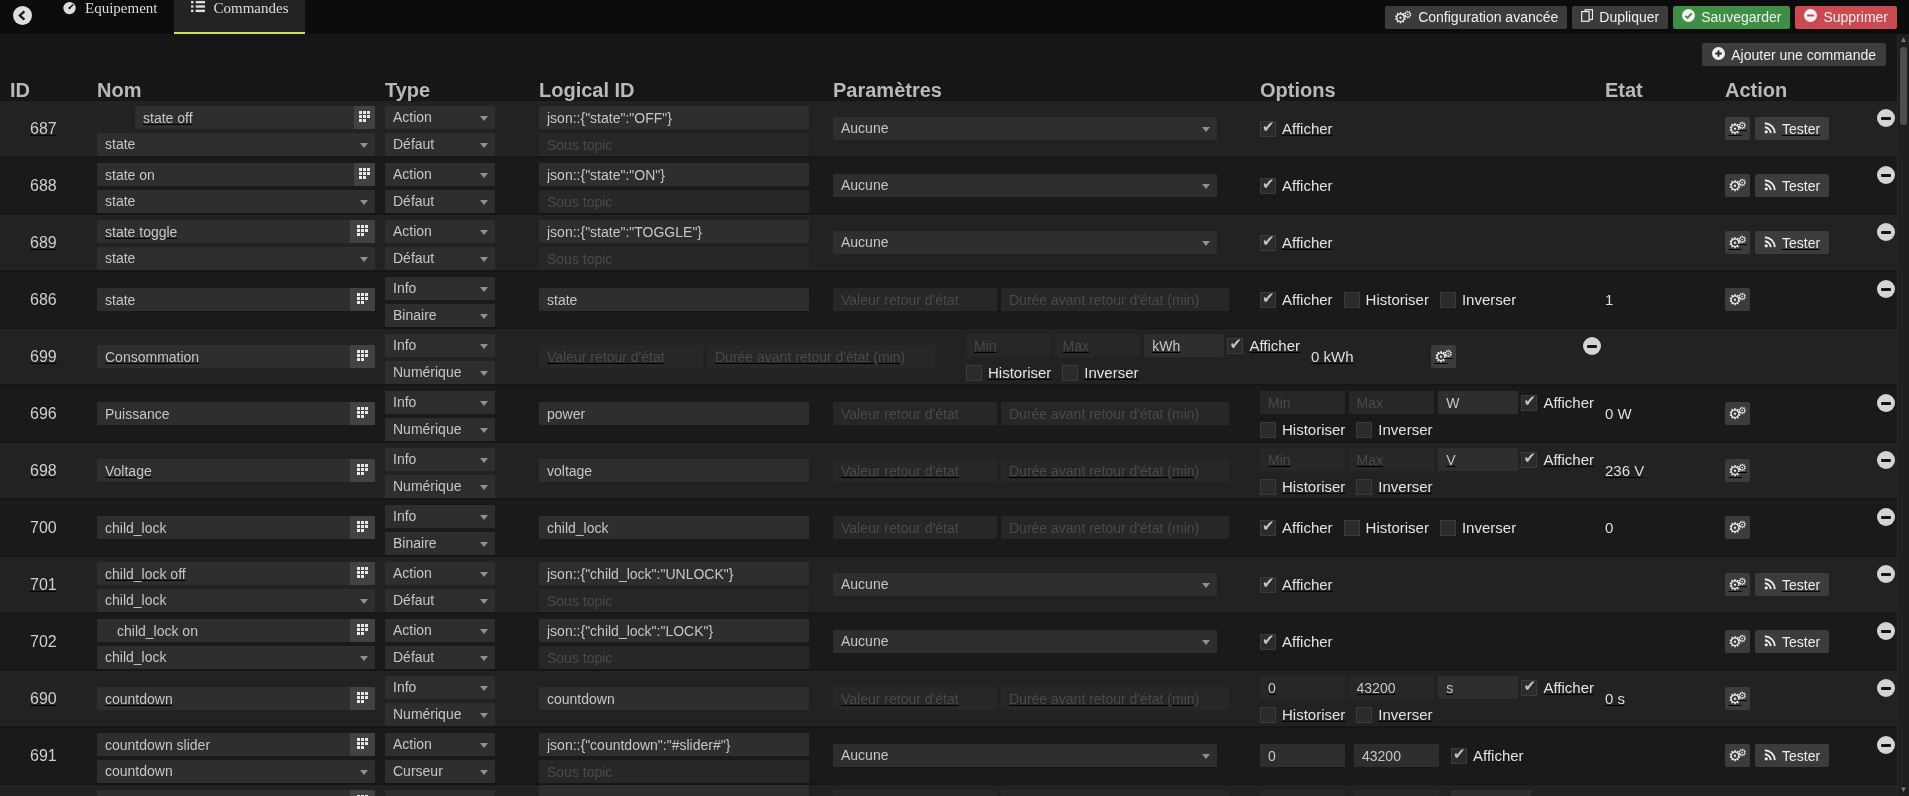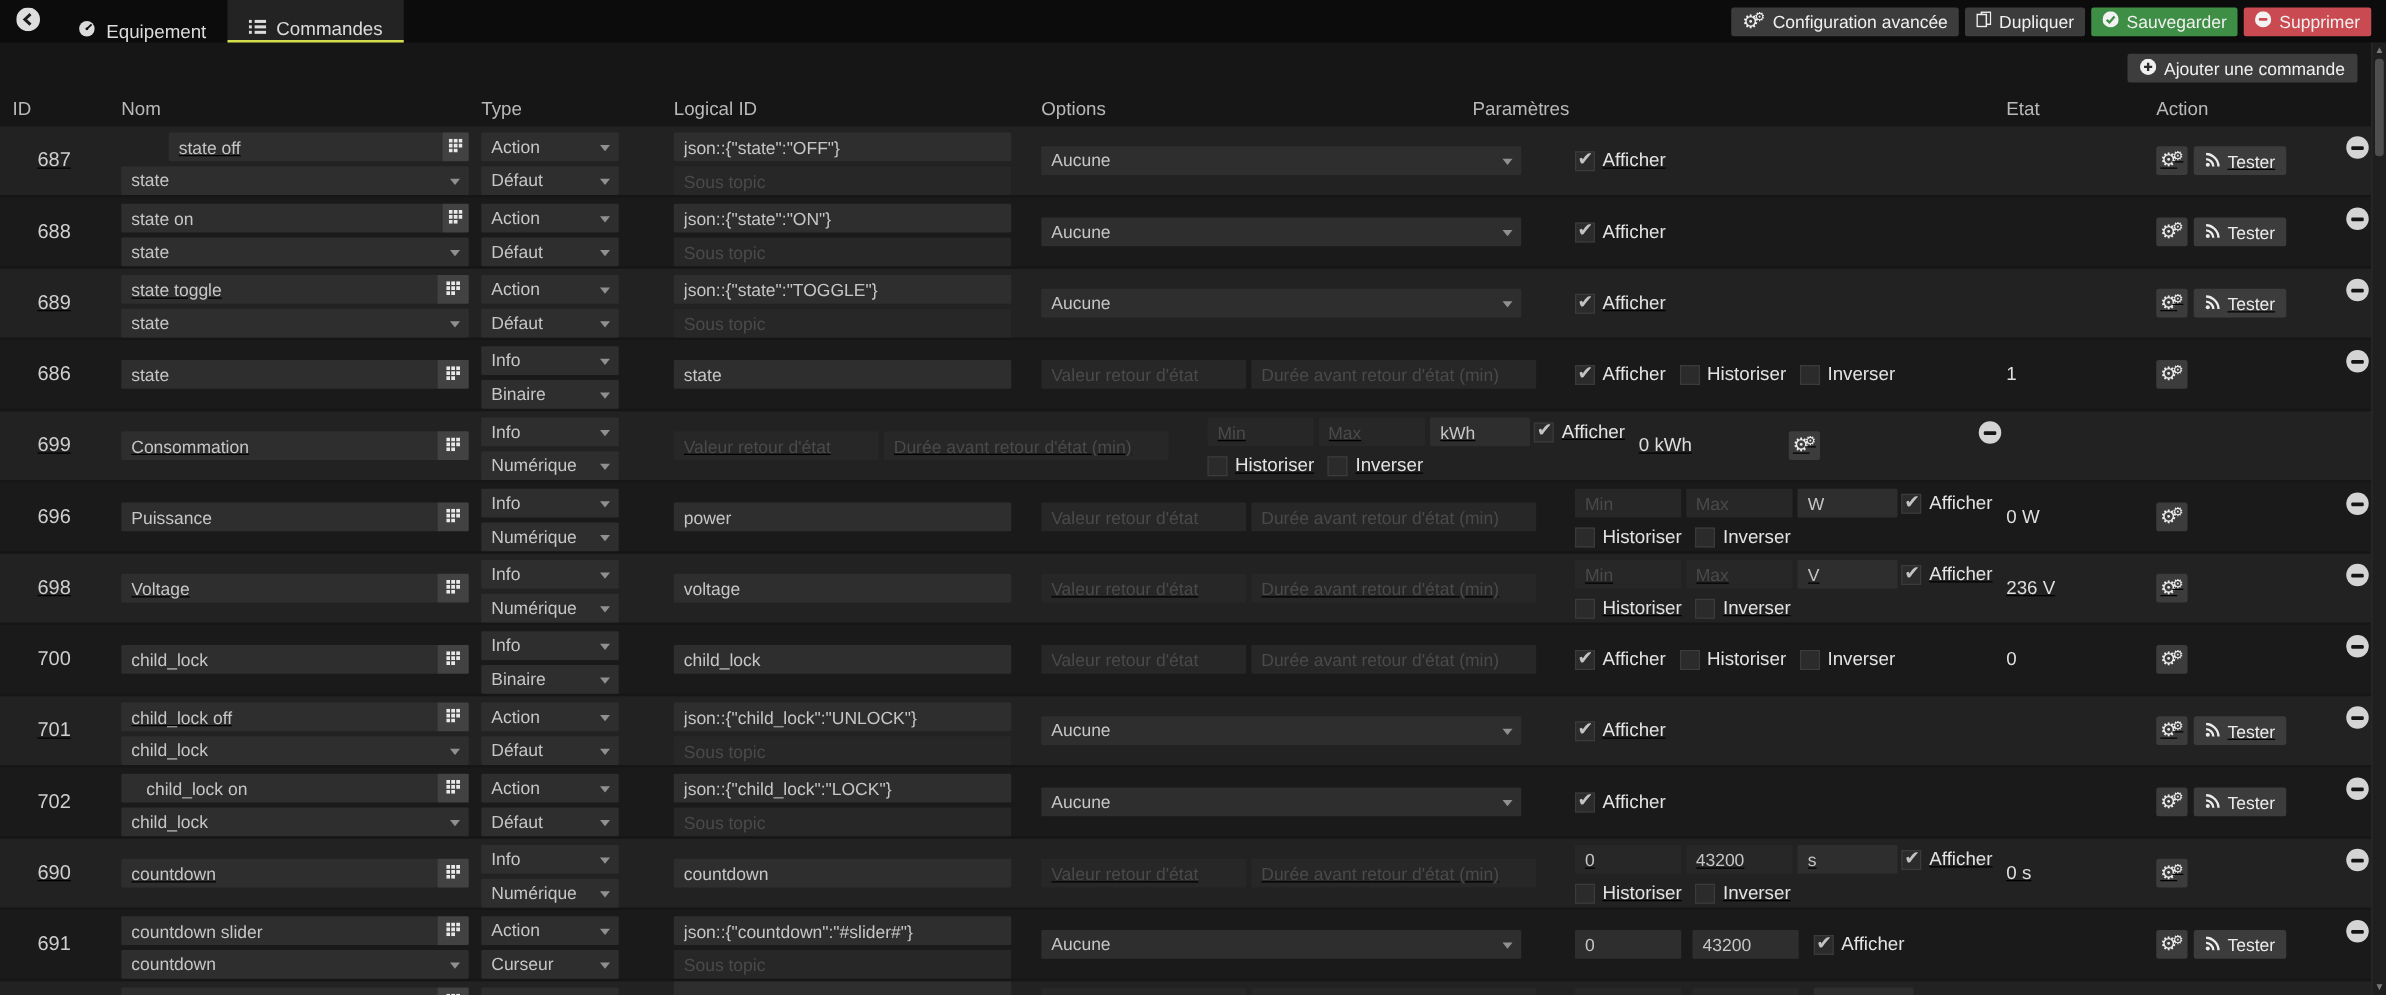--- a/index.html
+++ b/index.html
@@ -4,40 +4,40 @@
 <style>
   html,body{margin:0;padding:0;background:#101010;}
   body{width:1909px;height:796px;overflow:hidden;font-family:"Liberation Sans",sans-serif;
        -webkit-font-smoothing:antialiased;position:relative;}
   .app{width:1909px;height:796px;position:relative;background:#141414;}
 
   
   .topbar{height:34px;background:#0c0c0c;display:flex;align-items:center;position:relative;z-index:5;}
   .backbtn{margin:0 13px 0 13px;width:19px;height:19px;display:flex;align-items:center;justify-content:center;
            background:none;border:none;padding:0;cursor:pointer;}
-  .tab{height:34px;display:flex;align-items:flex-end;gap:8px;padding:0 17px;color:#dcdcdc;font-size:15px;
-       box-sizing:border-box;cursor:pointer;background:transparent;border:none;}
+  .tab{height:34px;display:flex;align-items:flex-start;gap:8px;padding:0 17px;color:#dcdcdc;font-size:15px;
+       box-sizing:border-box;cursor:pointer;background:transparent;border:none;font-family:Liberation Serif, serif;}
   .tab.active{background:#232323;border-bottom:2px solid #d3e04b;padding-bottom:0;}
   .tb-actions{margin-left:auto;display:flex;gap:5px;margin-right:12px;}
   .tbbtn{height:23px;display:inline-flex;align-items:center;gap:6px;padding:0 9px;border:none;border-radius:2px;
          background:#3c3c3c;color:#f0f0f0;font-size:14px;font-family:inherit;cursor:pointer;white-space:nowrap;}
   .tbbtn.green{background:#3e8e45;justify-content:center;}
   .tbbtn.red{background:#ca4a52;}
   .cogs{display:inline-flex;align-items:flex-end;line-height:1;}
   .cogs .g1{font-size:15px;}
   .cogs .g2{font-size:10px;margin-left:-4px;transform:translateY(-5px);}
 
   
   .content{position:absolute;top:34px;left:0;right:0;bottom:0;background:#161616;}
   .addbtn{position:absolute;top:9px;right:23px;height:23px;display:inline-flex;align-items:center;gap:6px;
           padding:0 10px;border:none;border-radius:2px;background:#3d3d3d;color:#f0f0f0;font-size:14px;
           font-family:inherit;cursor:pointer;}
 
   .hrow{margin-top:45px;height:22px;display:flex;padding-left:10px;}
-  .hrow .hcell{color:#b9b9b9;font-weight:normal;font-size:15px;}
+  .hrow .hcell{color:#b9b9b9;font-weight:bold;font-size:20px;}
 
   .rows{overflow:hidden;height:695px;}
   .row{position:relative;display:flex;height:55px;margin-bottom:2px;padding-left:10px;box-sizing:content-box;}
   .row.alt{background:#222222;text-decoration:underline;}
   .row:not(.alt){background:#1a1a1a;}
   .row.partial{height:11px;overflow:hidden;margin-bottom:0;}
 
   .cell{display:flex;flex-direction:column;flex:0 0 auto;box-sizing:border-box;}
   .c-id{width:87px;}  .c-nom{width:288px;} .c-type{width:154px;} .c-log{width:294px;}
   .c-par{width:427px;} .c-opt{width:345px;} .c-etat{width:120px;} .c-act{width:150px;} .c-rem{width:34px;position:relative;}
@@ -180,25 +180,25 @@
         </div>
       <div class="cell c-nom">
           <span class="hcell">Nom</span>
         </div>
       <div class="cell c-type">
           <span class="hcell">Type</span>
         </div>
       <div class="cell c-log">
           <span class="hcell">Logical ID</span>
         </div>
+      <div class="cell c-par">
+          <span class="hcell">Paramètres</span>
+        </div>
       <div class="cell c-opt">
           <span class="hcell">Options</span>
-        </div>
-      <div class="cell c-par">
-          <span class="hcell">Paramètres</span>
         </div>
       <div class="cell c-etat">
           <span class="hcell">Etat</span>
         </div>
       <div class="cell c-act">
           <span class="hcell">Action</span>
         </div>
     </div>
 
     <div class="rows" id="rows">

